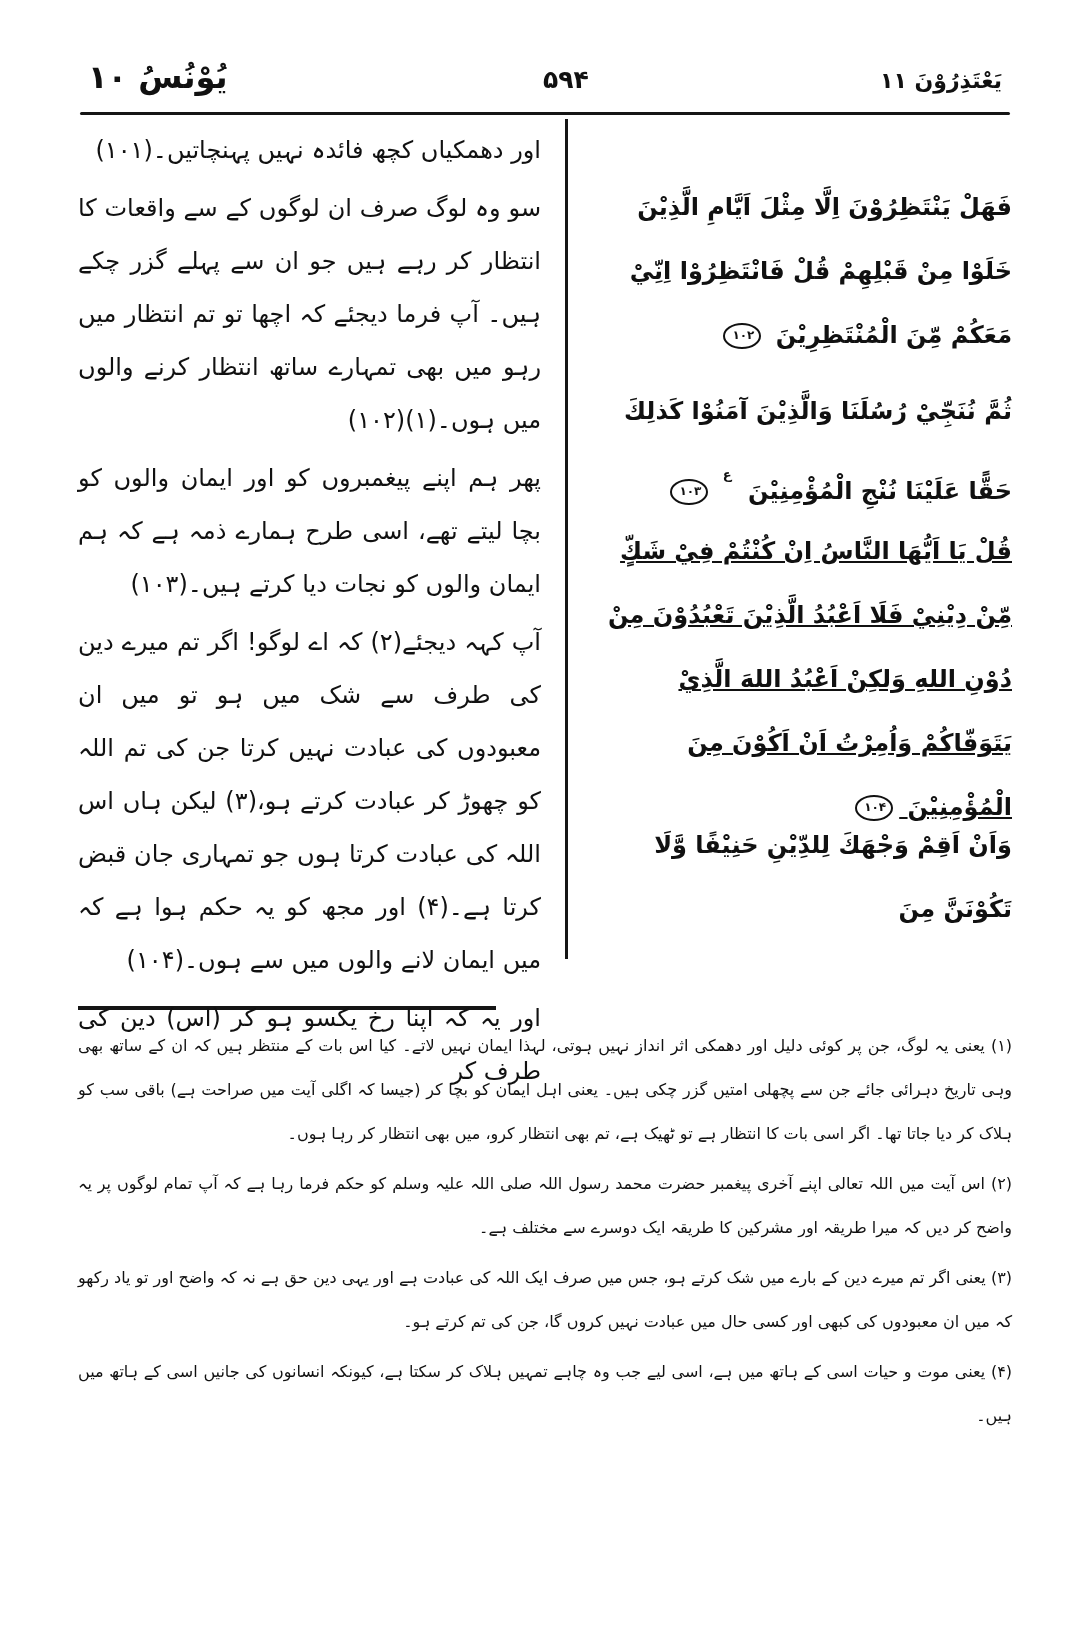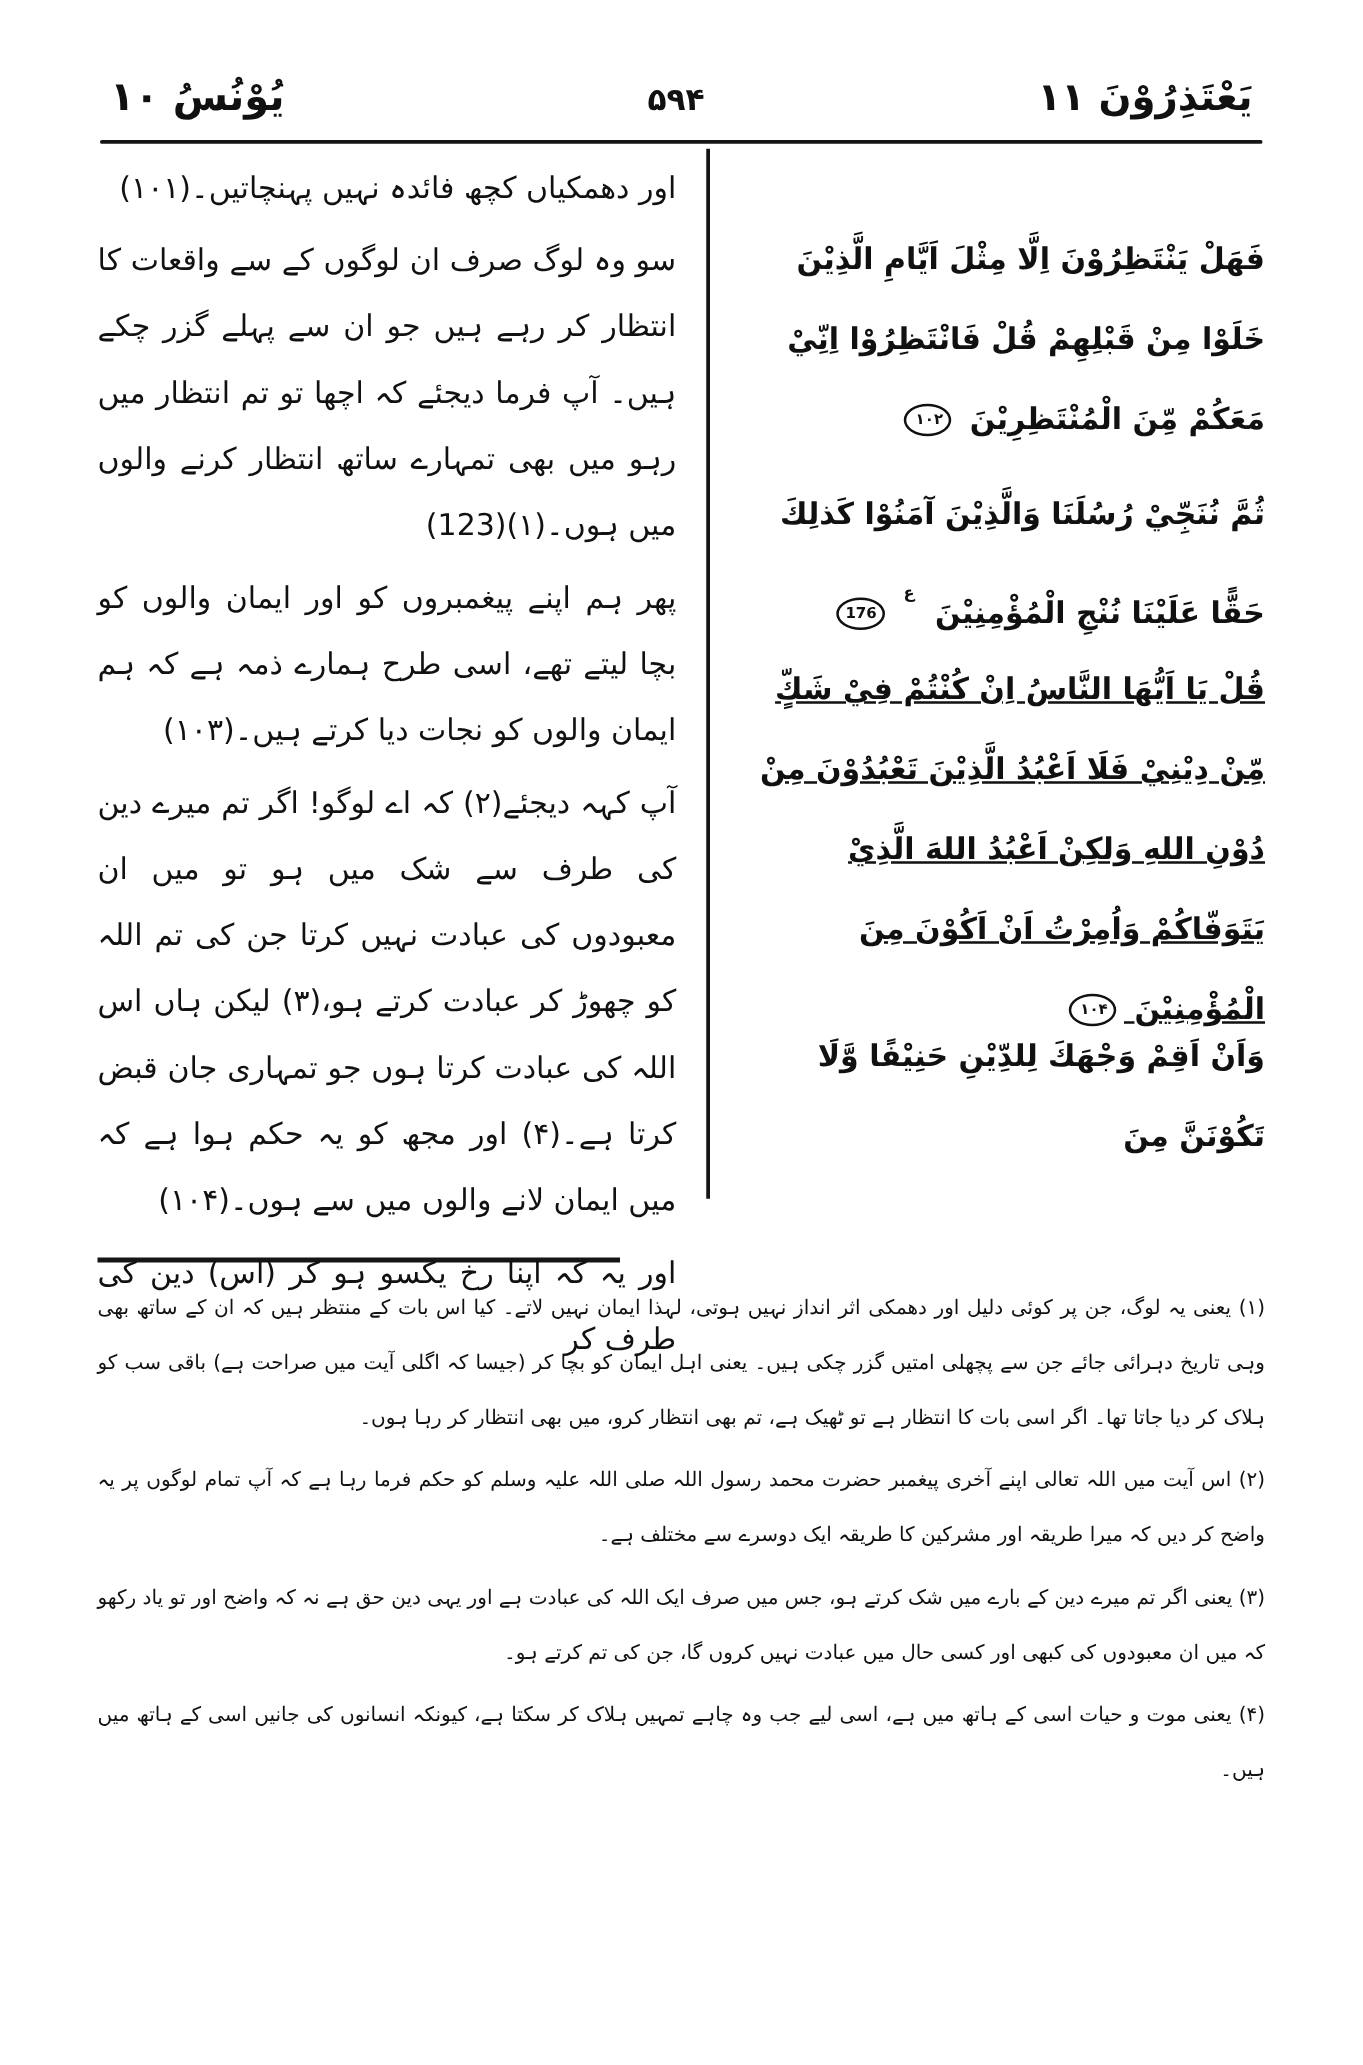--- a/index.html
+++ b/index.html
@@ -25,21 +25,21 @@
     display: flex;
     direction: rtl;
     justify-content: space-between;
     align-items: baseline;
     padding: 0 10px;
   }
   .hdr {
     font-weight: bold;
     white-space: nowrap;
   }
-  .hdr-right { font-size: 31px; }
+  .hdr-right { font-size: 22px; }
   .hdr-center { font-size: 25px; transform: translateX(12px); text-align: center; }
   .hdr-left { font-size: 32px; }
   .header-rule {
     height: 3px;
     background: #151515;
     margin: 16px 2px 0 2px;
     border-radius: 2px;
   }
 
   
@@ -145,21 +145,21 @@
 
         <article class="verse">
           <span class="verse-text">فَهَلْ يَنْتَظِرُوْنَ اِلَّا مِثْلَ اَيَّامِ الَّذِيْنَ خَلَوْا مِنْ قَبْلِهِمْ قُلْ فَانْتَظِرُوْا اِنِّيْ مَعَكُمْ مِّنَ الْمُنْتَظِرِيْنَ</span>
           
           <span class="ayah-num">۱۰۲</span>
         </article>
 
         <article class="verse">
           <span class="verse-text">ثُمَّ نُنَجِّيْ رُسُلَنَا وَالَّذِيْنَ آمَنُوْا كَذلِكَ حَقًّا عَلَيْنَا نُنْجِ الْمُؤْمِنِيْنَ</span>
           <span class="ruku">ع</span>
-          <span class="ayah-num">176</span>
+          <span class="ayah-num">۱۰۳</span>
         </article>
 
         <article class="verse">
           <span class="verse-text">قُلْ يَا اَيُّهَا النَّاسُ اِنْ كُنْتُمْ فِيْ شَكٍّ مِّنْ دِيْنِيْ فَلَا اَعْبُدُ الَّذِيْنَ تَعْبُدُوْنَ مِنْ دُوْنِ اللهِ وَلكِنْ اَعْبُدُ اللهَ الَّذِيْ يَتَوَفّاكُمْ وَاُمِرْتُ اَنْ اَكُوْنَ مِنَ الْمُؤْمِنِيْنَ</span>
           
           <span class="ayah-num">۱۰۴</span>
         </article>
 
         <article class="verse">
           <span class="verse-text">وَاَنْ اَقِمْ وَجْهَكَ لِلدِّيْنِ حَنِيْفًا وَّلَا تَكُوْنَنَّ مِنَ</span>
@@ -167,21 +167,21 @@
           
         </article>
       </section>
 
     <div class="col-divider"></div>
 
     <section class="urdu-col">
 
         <p class="urdu-para">اور دھمکیاں کچھ فائدہ نہیں پہنچاتیں۔(۱۰۱)</p>
 
-        <p class="urdu-para">سو وہ لوگ صرف ان لوگوں کے سے واقعات کا انتظار کر رہے ہیں جو ان سے پہلے گزر چکے ہیں۔ آپ فرما دیجئے کہ اچھا تو تم انتظار میں رہو میں بھی تمہارے ساتھ انتظار کرنے والوں میں ہوں۔(۱)(123)</p>
+        <p class="urdu-para">سو وہ لوگ صرف ان لوگوں کے سے واقعات کا انتظار کر رہے ہیں جو ان سے پہلے گزر چکے ہیں۔ آپ فرما دیجئے کہ اچھا تو تم انتظار میں رہو میں بھی تمہارے ساتھ انتظار کرنے والوں میں ہوں۔(۱)(۱۰۲)</p>
 
         <p class="urdu-para">پھر ہم اپنے پیغمبروں کو اور ایمان والوں کو بچا لیتے تھے، اسی طرح ہمارے ذمہ ہے کہ ہم ایمان والوں کو نجات دیا کرتے ہیں۔(۱۰۳)</p>
 
         <p class="urdu-para">آپ کہہ دیجئے(۲) کہ اے لوگو! اگر تم میرے دین کی طرف سے شک میں ہو تو میں ان معبودوں کی عبادت نہیں کرتا جن کی تم اللہ کو چھوڑ کر عبادت کرتے ہو،(۳) لیکن ہاں اس اللہ کی عبادت کرتا ہوں جو تمہاری جان قبض کرتا ہے۔(۴) اور مجھ کو یہ حکم ہوا ہے کہ میں ایمان لانے والوں میں سے ہوں۔(۱۰۴)</p>
 
         <p class="urdu-para">اور یہ کہ اپنا رخ یکسو ہو کر (اس) دین کی طرف کر</p>
       </section>
 
   </main>
 

